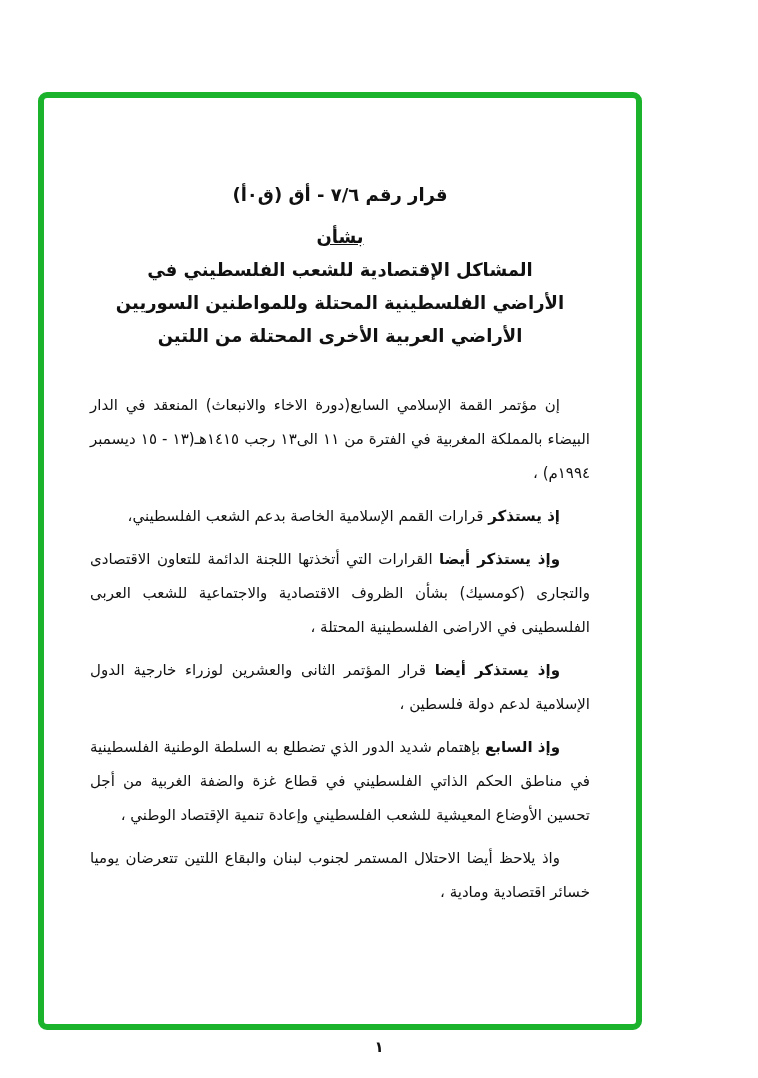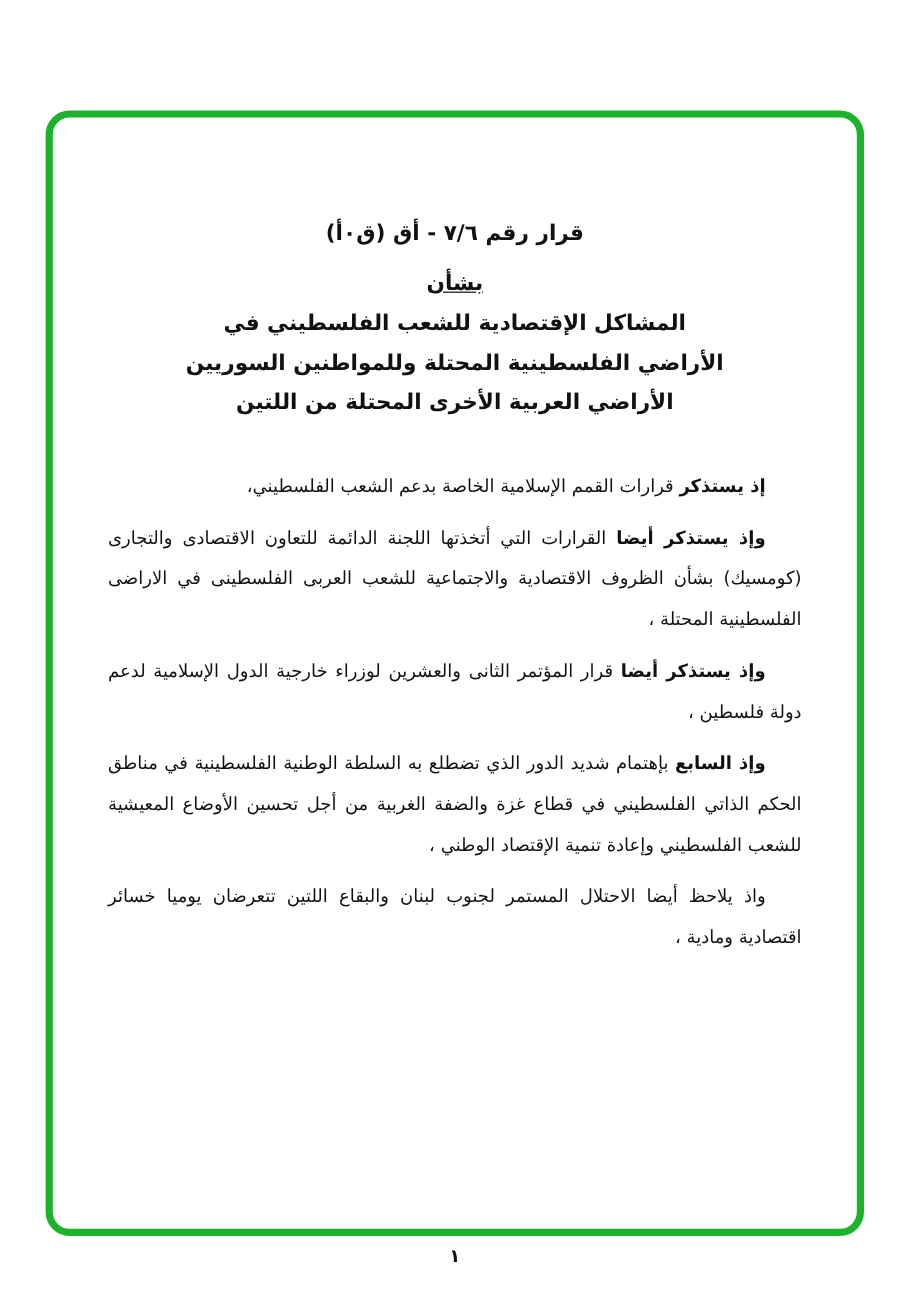--- a/index.html
+++ b/index.html
@@ -36,25 +36,25 @@
     font-size: 11px;
     font-weight: bold;
     line-height: 16px;
   }
   .doc-header .source .src-label { margin-left: 6px; }
   
   .green-frame {
     position: absolute;
     left: 38px;
     top: 92px;
-    width: 682px;
+    width: 604px;
     height: 938px;
     box-sizing: border-box;
     border: 6px solid #1bb22c;
-    border-radius: 20px;
+    border-radius: 9px;
     background: #ffffff;
   }
   .content {
     position: absolute;
     top: 0; left: 0; right: 0; bottom: 0;
     padding: 80px 46px 0 46px;
     box-sizing: border-box;
   }
   
   .title-block {
@@ -103,20 +103,21 @@
 
       <div class="title-block">
         <div class="title-line first">قرار رقم ٧/٦ - أق (ق٠أ)</div>
         <div class="title-line subject">بشأن</div>
         <div class="title-line">المشاكل الإقتصادية للشعب الفلسطيني في</div>
         <div class="title-line">الأراضي الفلسطينية المحتلة وللمواطنين السوريين</div>
         <div class="title-line">الأراضي العربية الأخرى المحتلة من اللتين</div>
       </div>
 
       <div class="body-text">
+        <p> <span>إن مؤتمر القمة الإسلامي السابع(دورة الاخاء والانبعاث) المنعقد في الدار البيضاء بالمملكة المغربية في الفترة من ١١ الى١٣ رجب ١٤١٥هـ(١٣ - ١٥ ديسمبر ١٩٩٤م) ،</span></p>
         <p><span class="lead">إذ يستذكر</span> <span>قرارات القمم الإسلامية الخاصة بدعم الشعب الفلسطيني،</span></p>
         <p><span class="lead">وإذ يستذكر أيضا</span> <span>القرارات التي أتخذتها اللجنة الدائمة للتعاون الاقتصادى والتجارى (كومسيك) بشأن الظروف الاقتصادية والاجتماعية للشعب العربى الفلسطينى في الاراضى الفلسطينية المحتلة ،</span></p>
         <p><span class="lead">وإذ يستذكر أيضا</span> <span>قرار المؤتمر الثانى والعشرين لوزراء خارجية الدول الإسلامية لدعم دولة فلسطين ،</span></p>
         <p><span class="lead">وإذ السابع</span> <span>بإهتمام شديد الدور الذي تضطلع به السلطة الوطنية الفلسطينية في مناطق الحكم الذاتي الفلسطيني في قطاع غزة والضفة الغربية من أجل تحسين الأوضاع المعيشية للشعب الفلسطيني وإعادة تنمية الإقتصاد الوطني ،</span></p>
         <p> <span>واذ يلاحظ أيضا الاحتلال المستمر لجنوب لبنان والبقاع اللتين تتعرضان يوميا خسائر اقتصادية ومادية ،</span></p>
       </div>
 
     </div>
   </div>
 

